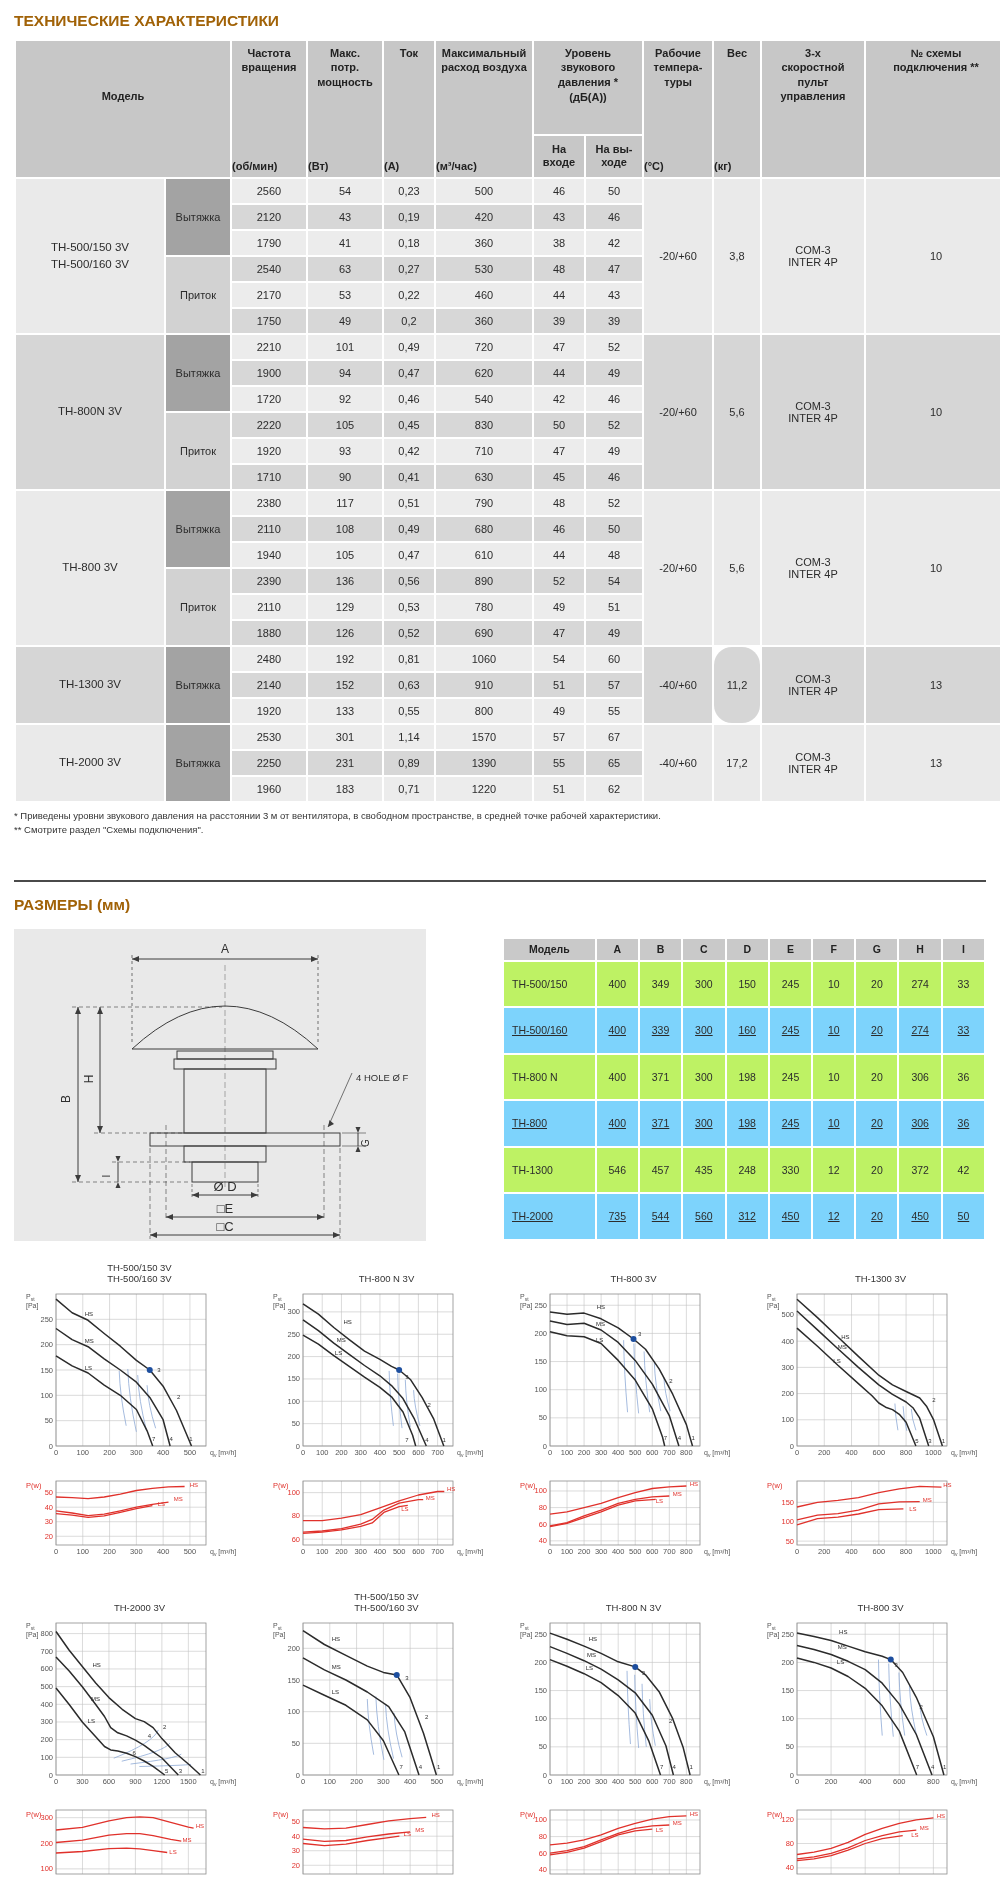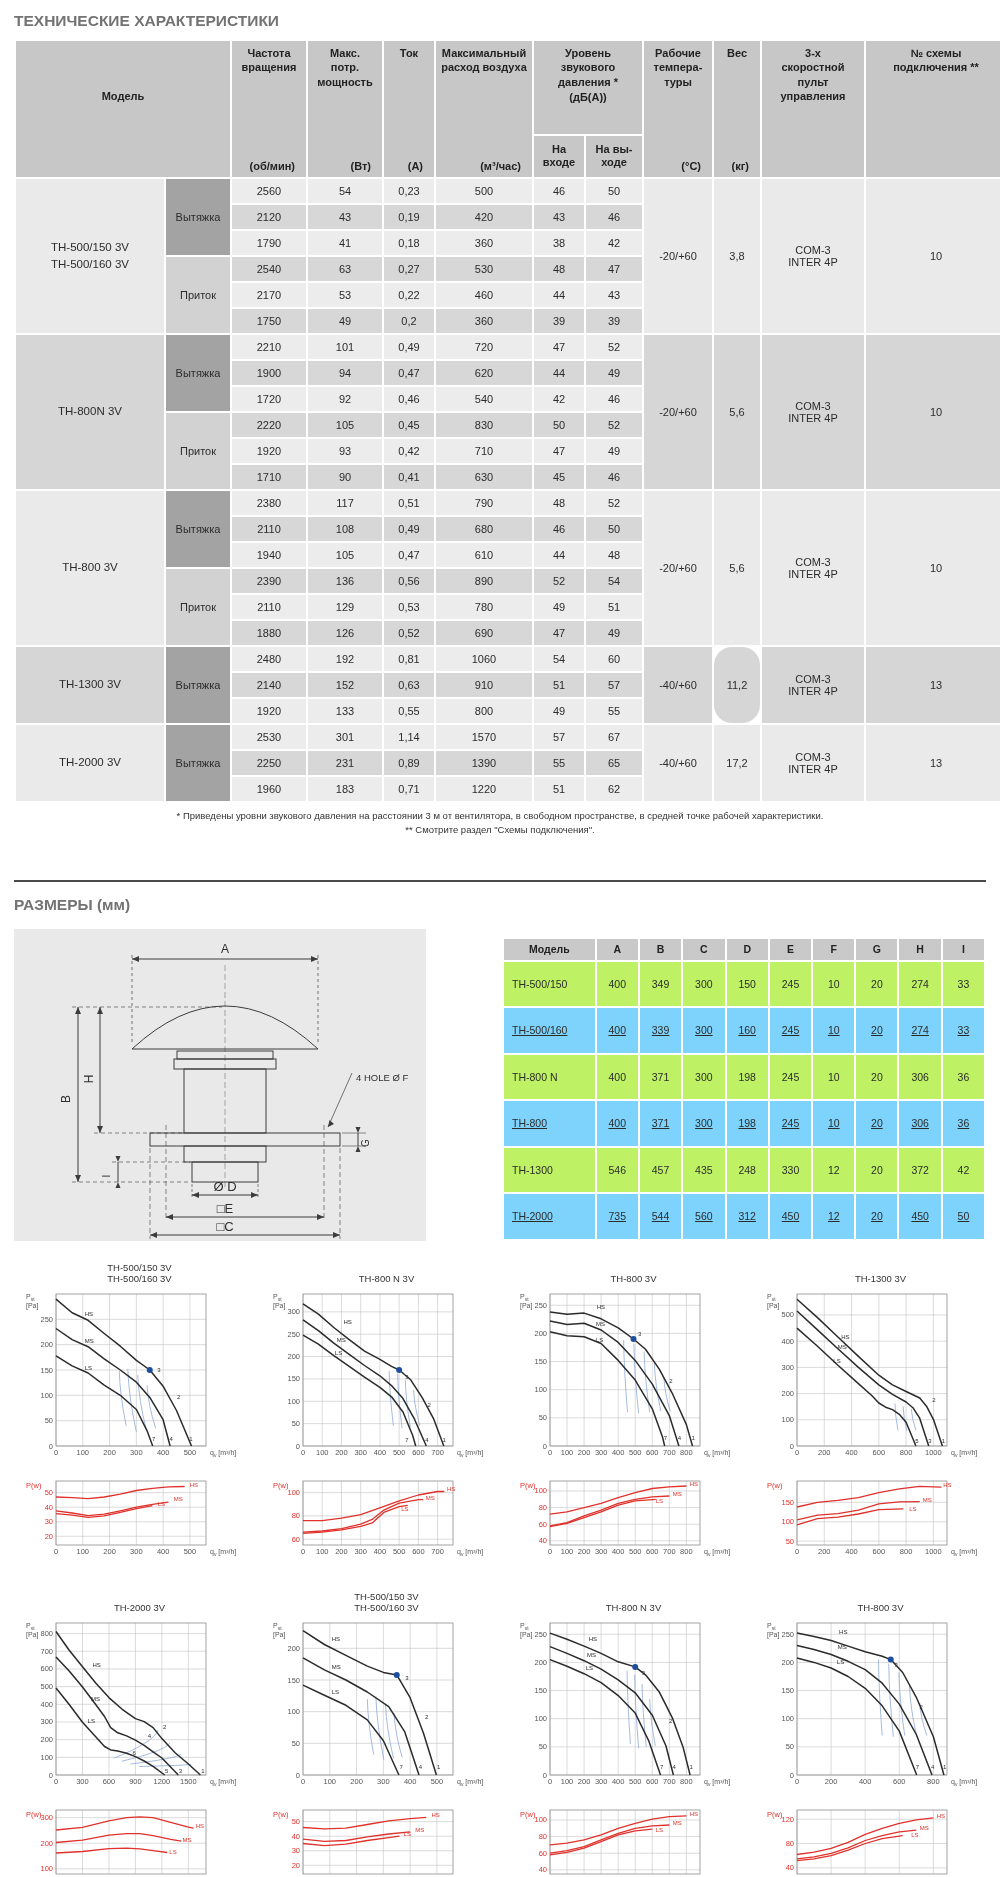--- a/index.html
+++ b/index.html
@@ -1,34 +1,34 @@
 <!DOCTYPE html>
 <html><head>
 <meta charset="utf-8">
 <style>
   html,body{margin:0;padding:0;background:#fff;}
   body{width:1000px;height:1877px;overflow:hidden;font-family:"Liberation Sans",sans-serif;color:#222;}
   .wrap{padding:0 14px;}
-  h1,h2{font-size:15.5px;font-weight:bold;color:#737373;margin:0;}
+  h1,h2{font-size:15.5px;font-weight:bold;color:#a16207;margin:0;}
   h1{padding-top:12px;margin-bottom:9px;}
   
   table.spec{border-collapse:separate;border-spacing:2px;width:972px;table-layout:fixed;font-size:11px;}
   table.spec th{background:#c7c7c7;font-weight:bold;text-align:center;padding:0;position:relative;}
   table.spec th .nm{white-space:pre-line;line-height:1.3;padding-top:5px;}
-  table.spec th .un{position:absolute;bottom:5px;left:0;right:11px;text-align:right;}
+  table.spec th .un{position:absolute;bottom:5px;left:0;right:11px;text-align:left;}
   table.spec th.snd .un2{margin-top:2px;}
   table.spec th.sub{height:32px;vertical-align:middle;white-space:pre-line;line-height:1.2;}
   table.spec th.hmain{height:136px;vertical-align:top;}
   table.spec th.snd{height:72px;vertical-align:top;}
   table.spec td{text-align:center;vertical-align:middle;height:24px;padding:0;color:#2c2c2c;}
   td.rl{background:#ececec;} td.rd{background:#d7d7d7;}
   td.gl{background:#eaeaea;} td.gd{background:#d6d6d6;}
   td.m0{background:#a3a3a3;} td.m1{background:#d2d2d2;}
   td.model{white-space:pre-line;line-height:1.5;font-size:11.5px;}
-  .fnote{font-size:9.5px;color:#333;line-height:1.5;margin-top:6px;text-align:center;}
+  .fnote{font-size:9.5px;color:#333;line-height:1.5;margin-top:6px;}
   .divider{border-top:2px solid #4a4a4a;margin-top:42px;}
   h2{padding-top:14px;}
   
   .sizes{display:flex;gap:76px;margin-top:15px;}
   .draw{width:412px;height:312px;background:#e9e9e9;flex:none;}
   table.dims{border-collapse:separate;border-spacing:2px;font-size:10.5px;margin-top:8px;}
   table.dims th{background:#c9c9c9;font-weight:bold;height:21px;text-align:center;padding:0 2px;}
   table.dims td{text-align:center;height:20px;padding:0 2px;color:#2c2c2c;}
   table.dims td.mname{text-align:left;padding-left:8px;}
   tr.da td{background:#bef264;} tr.db td{background:#7dd3fc;text-decoration:underline;}

